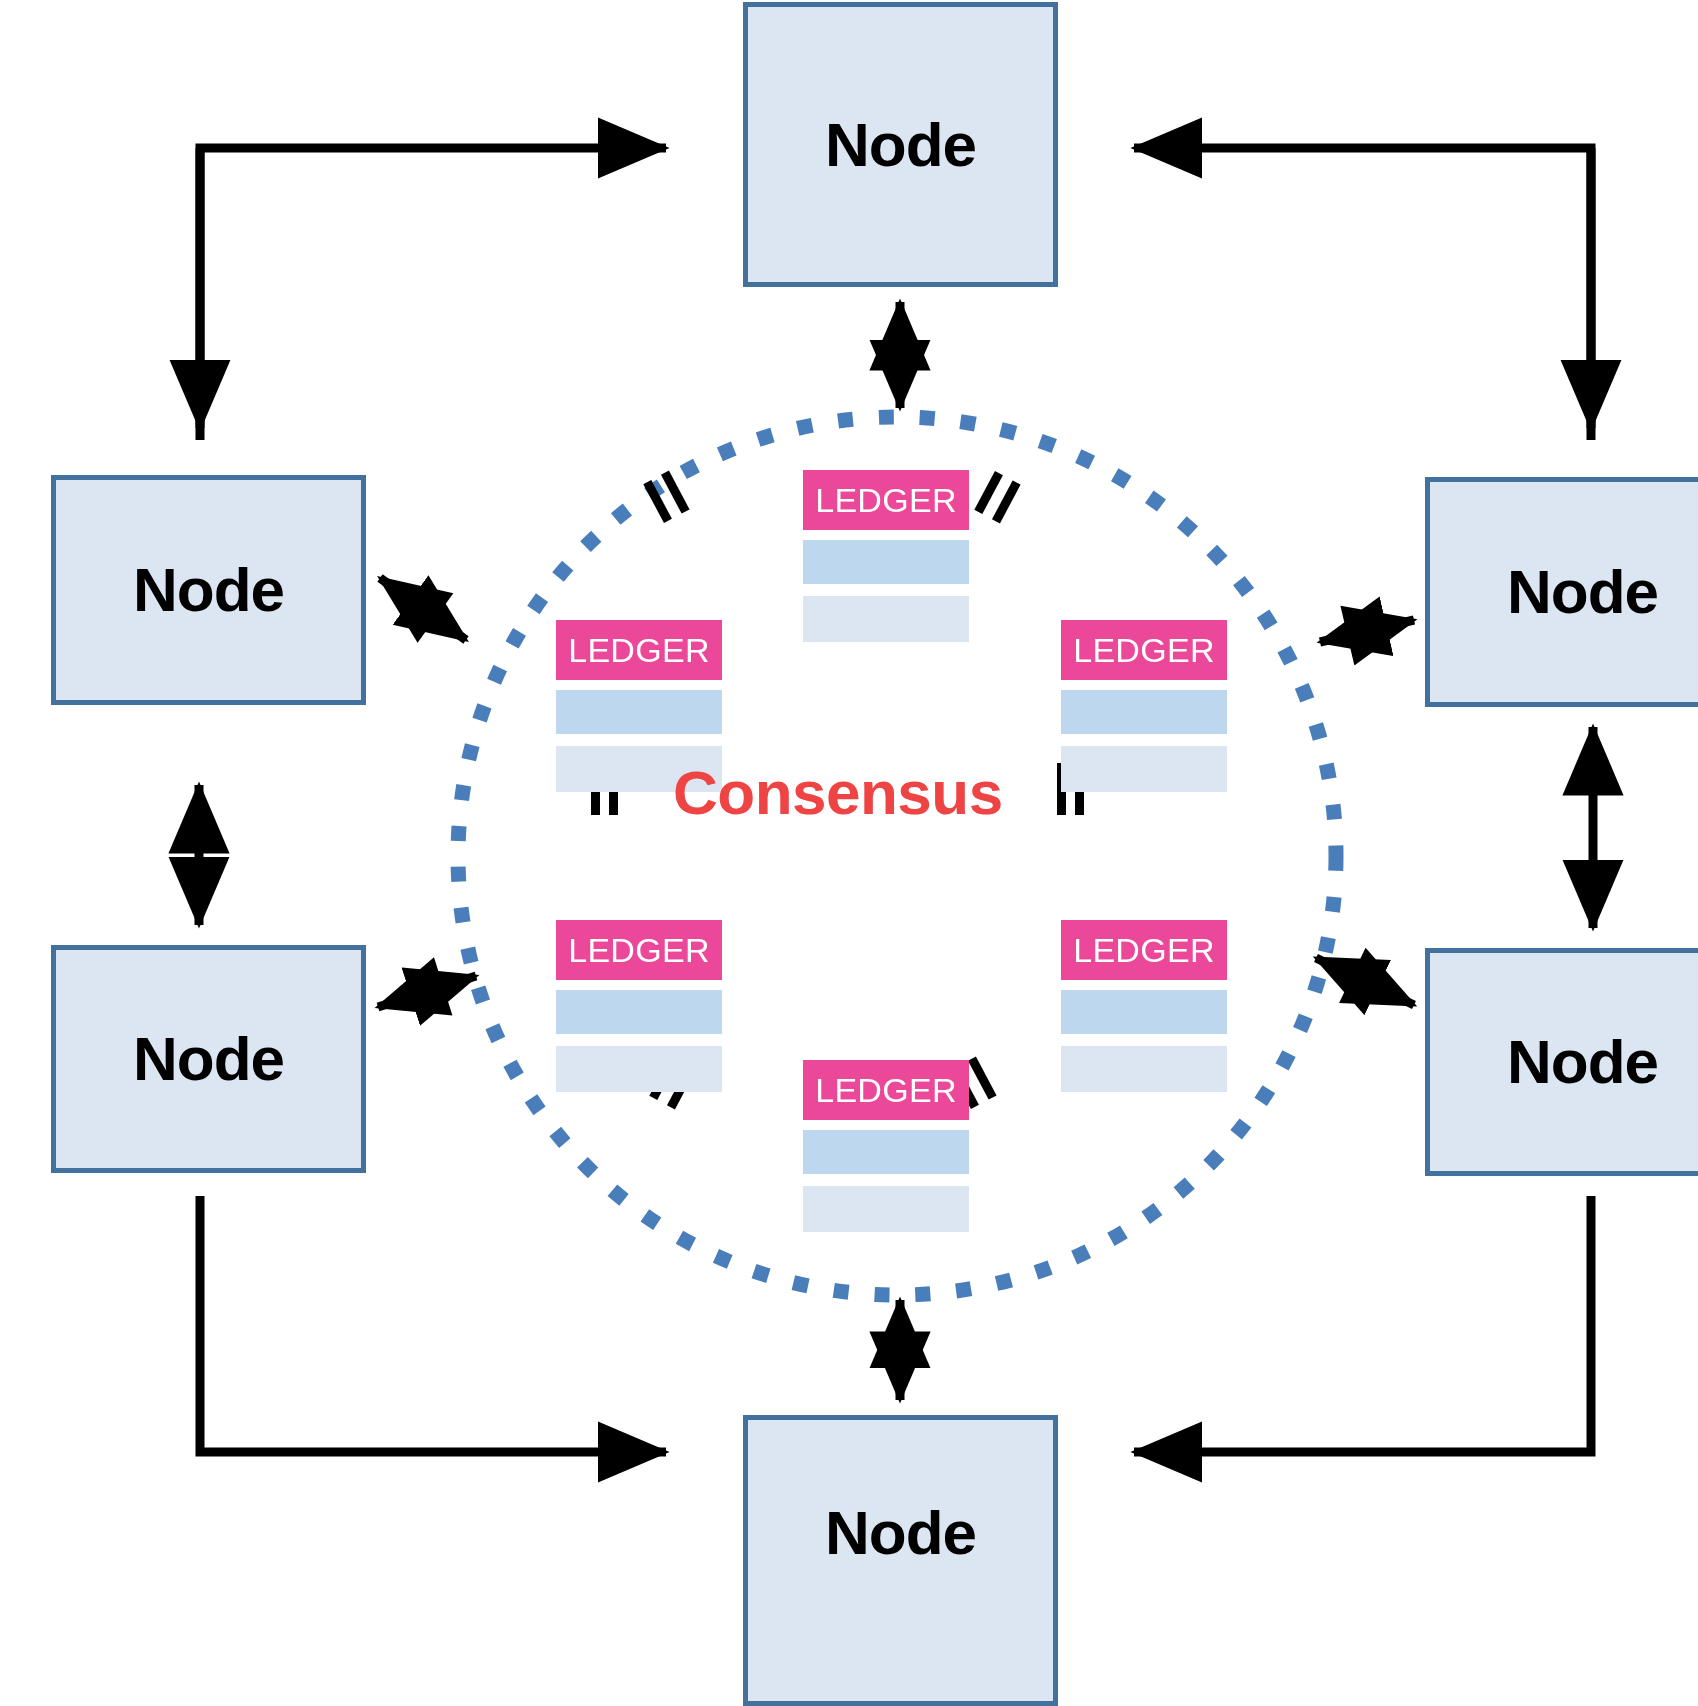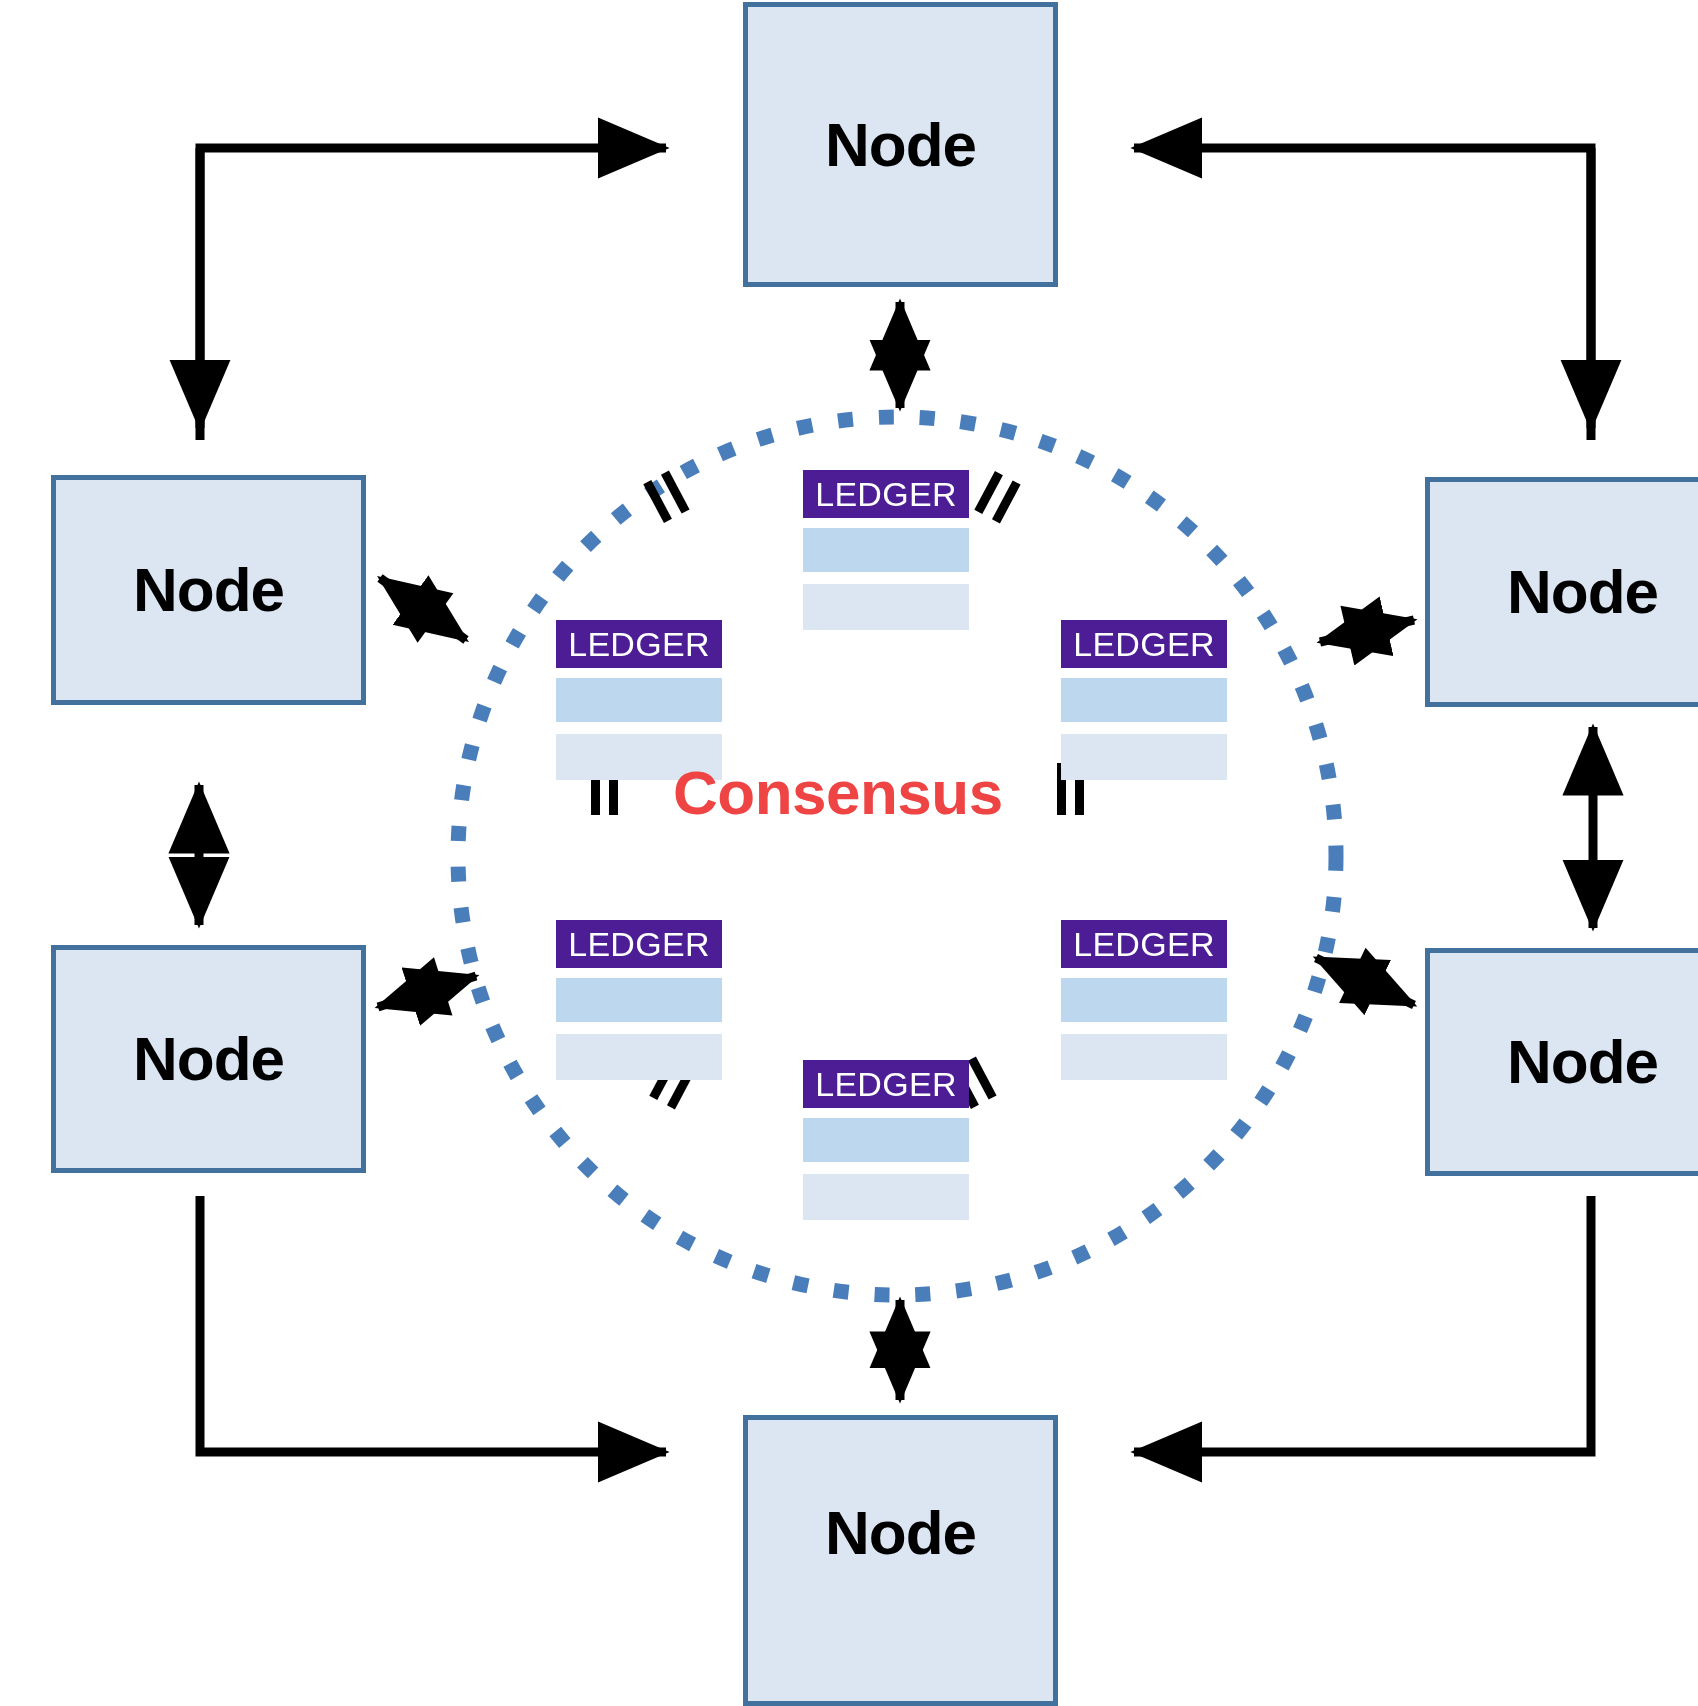--- a/index.html
+++ b/index.html
@@ -8,21 +8,21 @@
   #stage{position:absolute;left:0;top:0;width:1698px;height:1706px;margin-left:48px;}
   svg.layer{position:absolute;left:0;top:0;width:1698px;height:1706px;}
 
   .node-box{position:absolute;background:#dce6f2;border:5px solid #41719c;
             box-sizing:border-box;display:flex;align-items:center;
             justify-content:center;}
   .node-label{font-size:62px;font-weight:bold;color:#000000;
               letter-spacing:-1px;line-height:1;}
 
   .ledger{position:absolute;width:166px;}
-  .ledger .hdr{height:48px;background:#4c1d95;color:#ffffff;font-size:34px;
+  .ledger .hdr{height:60px;background:#ec4899;color:#ffffff;font-size:34px;
                display:flex;align-items:center;justify-content:center;
                letter-spacing:.3px;font-weight:normal;}
   .ledger .r1{height:44px;background:#bdd7ee;margin-top:10px;}
   .ledger .r2{height:46px;background:#dce6f2;margin-top:12px;}
 
   .consensus{position:absolute;font-size:62px;font-weight:bold;color:#ef4444;
              white-space:nowrap;letter-spacing:-0.5px;}
 </style>
 </head>
 <body>

